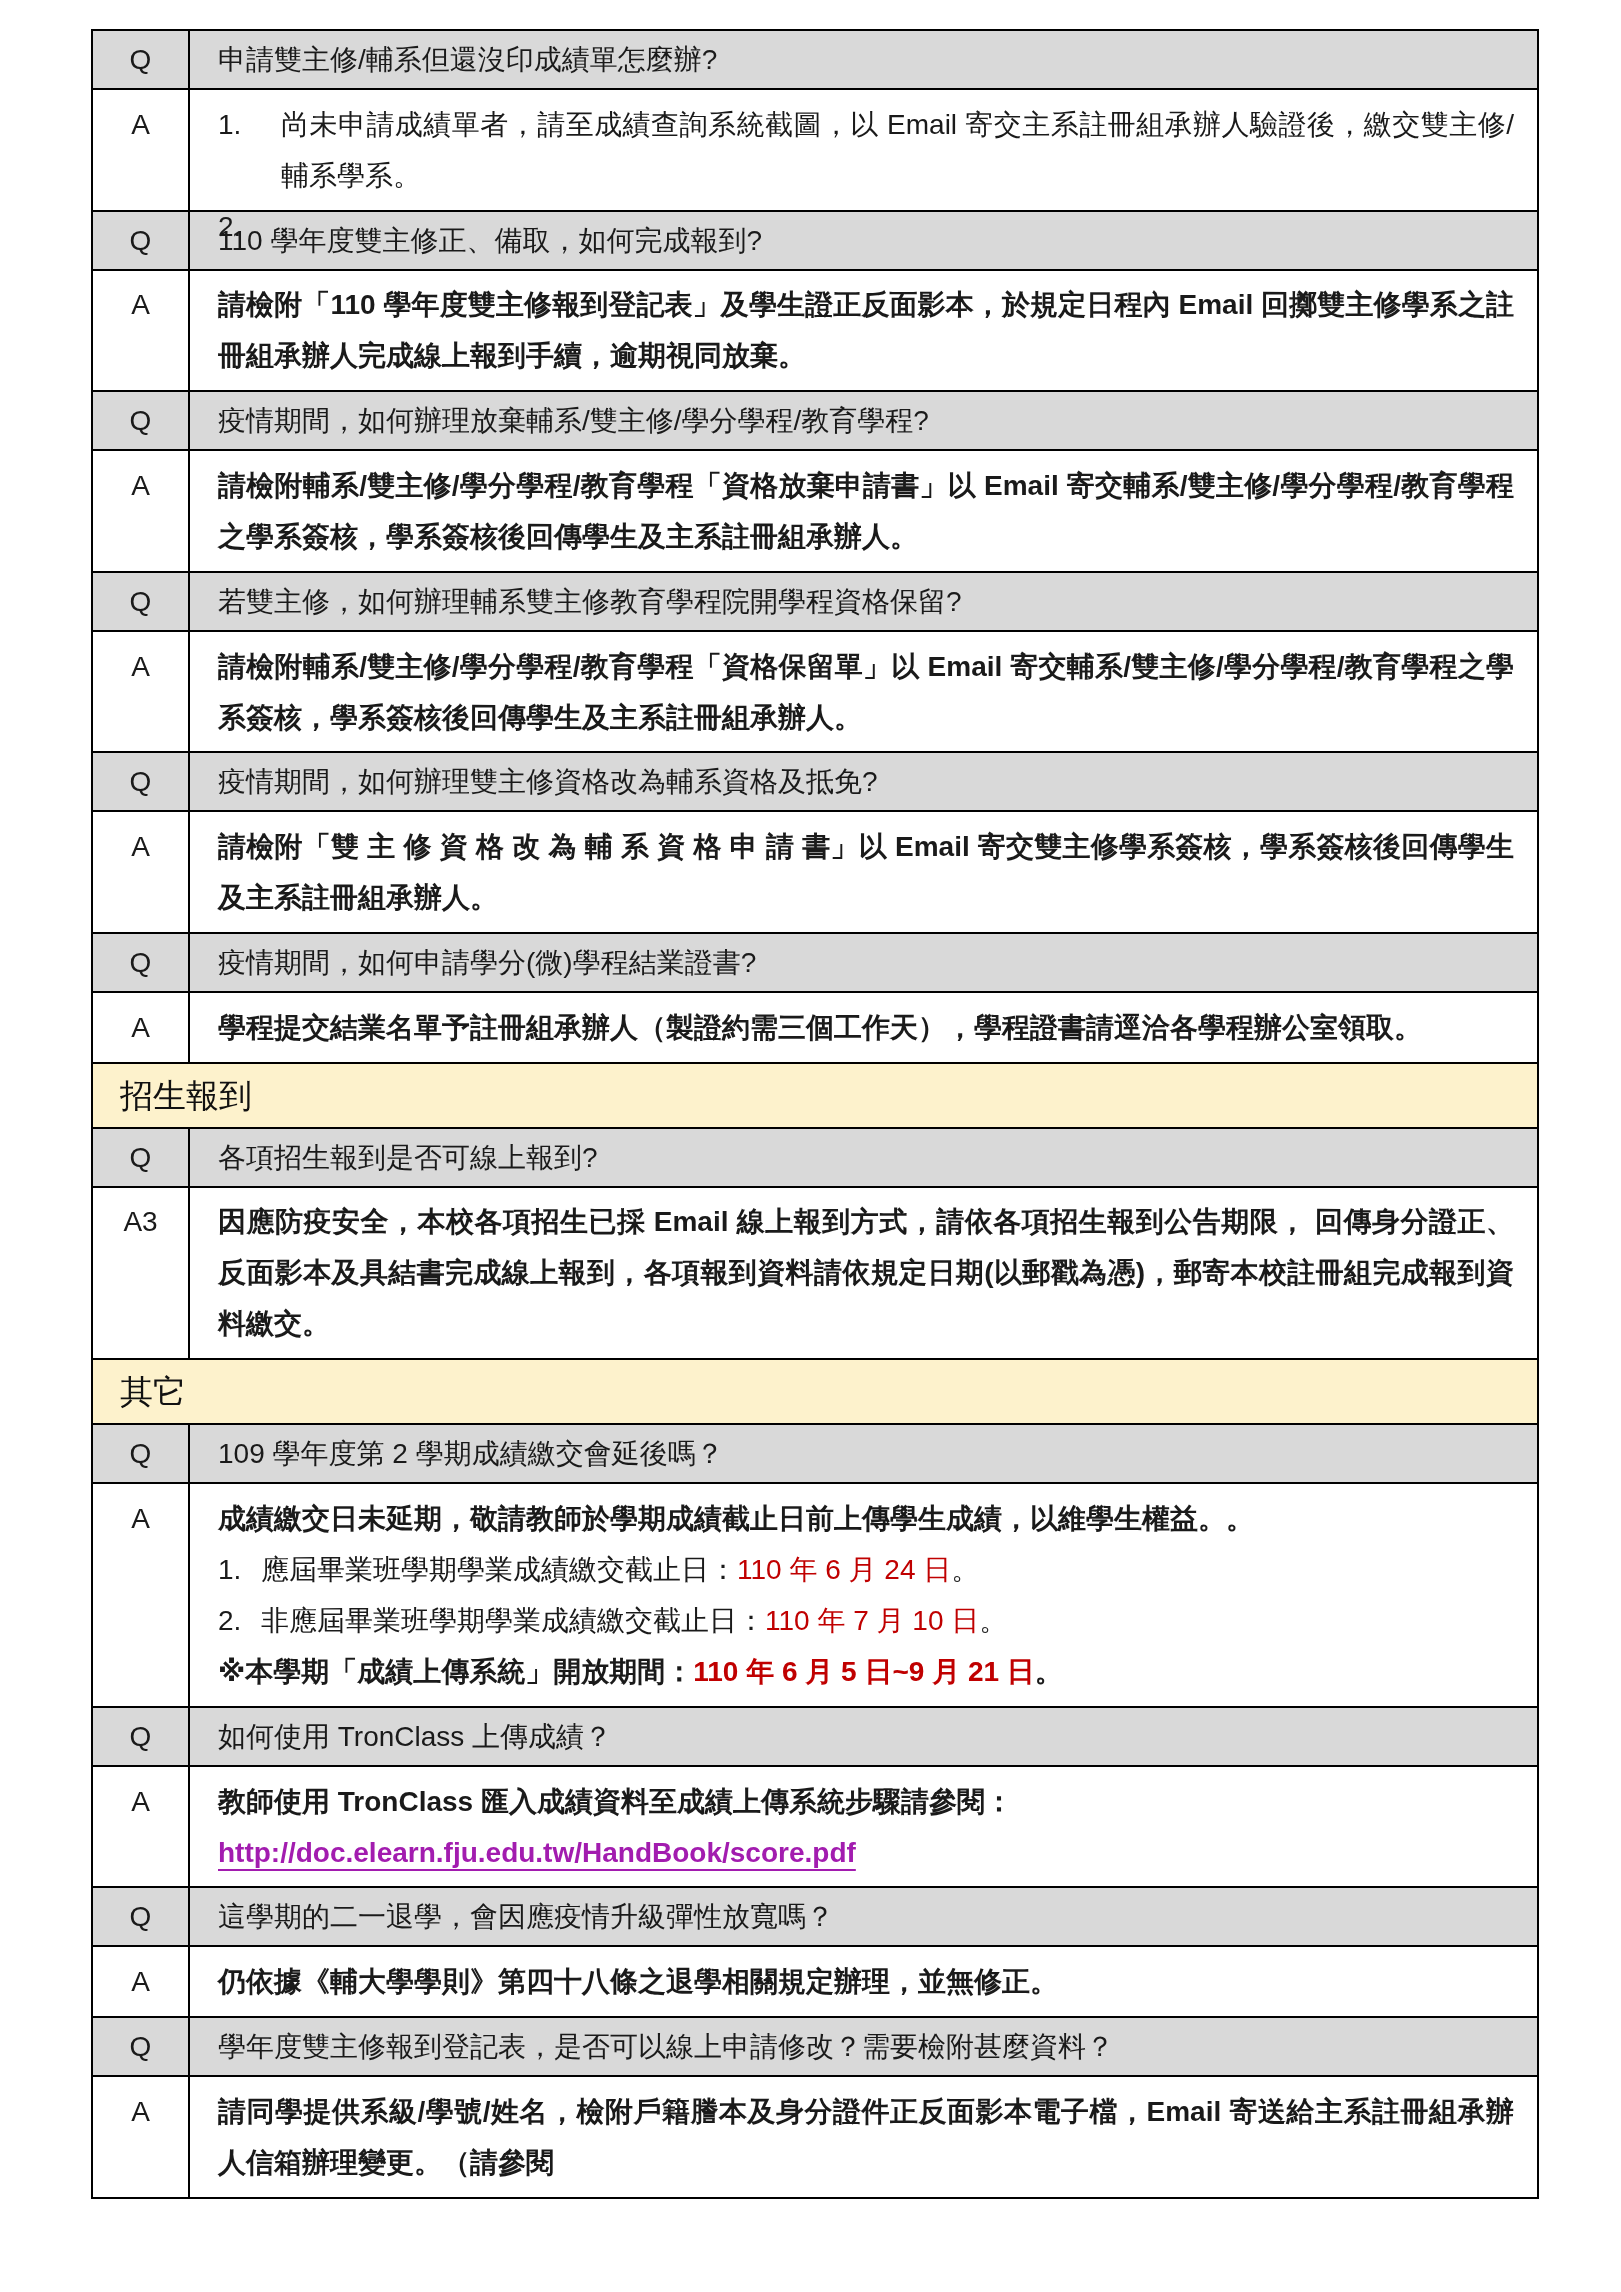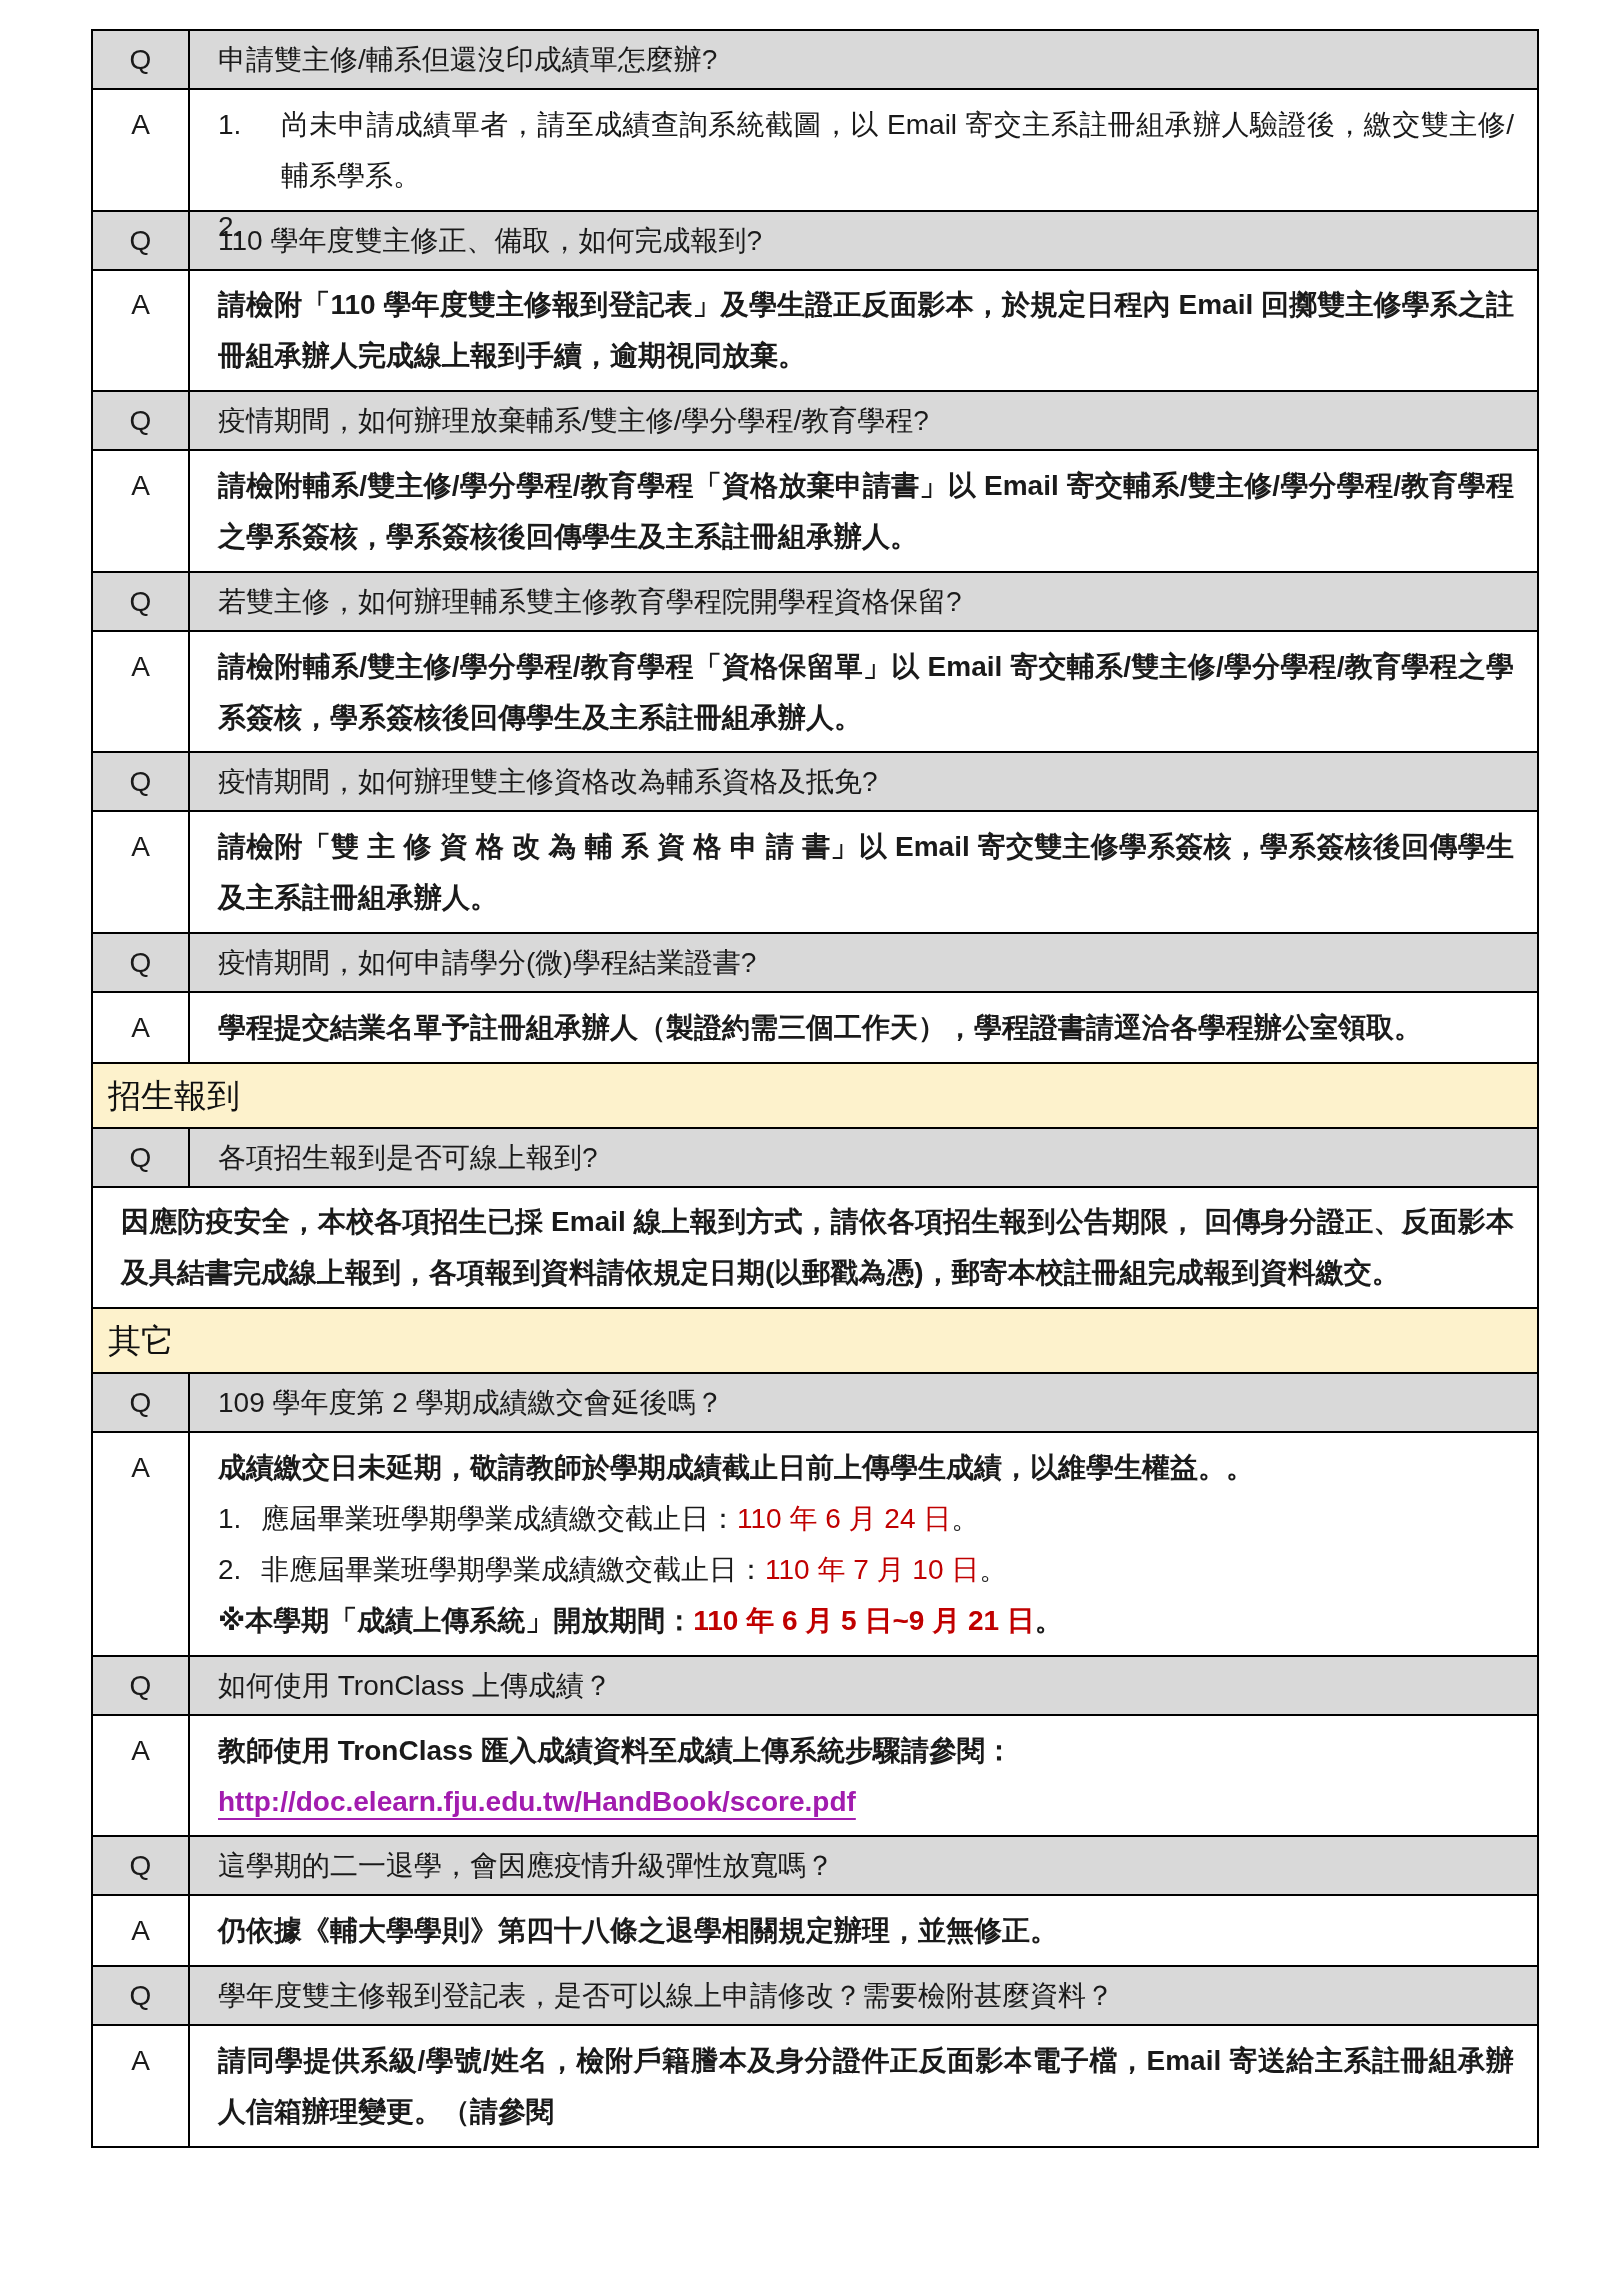--- a/index.html
+++ b/index.html
@@ -38,20 +38,21 @@
   .q .content-cell{line-height:57px;white-space:nowrap;overflow:hidden;}
   .a .content-cell{line-height:51px;padding-top:8.8px;padding-bottom:8.8px;text-align:justify;}
   .a .content-cell .p{margin:0;font-weight:bold;}
   .a .content-cell .li{position:relative;padding-left:63px;margin:0;}
   .a .content-cell .li.li-sm{padding-left:43px;}
   .a .content-cell .li .num{position:absolute;left:0;top:0;}
   .section-cell{
     flex:1;box-sizing:border-box;
     padding-left:15px;font-size:33px;line-height:63px;
     color:#111;
+    margin-left:12px;
   }
   .row.section{background:var(--section-bg);}
   span.red{color:var(--red);}
   span.link{
     text-decoration:underline;
     text-decoration-thickness:2px;
     text-underline-offset:6.9px;
     color:#a21caf;
   }
 </style>
@@ -121,20 +122,21 @@
       </div>
     </div>
     <div class="row section">
       <div class="section-cell">招生報到</div>
     </div>
     <div class="row q">
       <div class="label-cell">Q</div>
       <div class="content-cell">各項招生報到是否可線上報到?</div>
     </div>
     <div class="row a">
+      <div class="label-cell">A3</div>
       <div class="content-cell">
         <div class="p"><span>因應防疫安全，本校各項招生已採 Email 線上報到方式，請依各項招生報到公告期限， 回傳身分證正、反面影本及具結書完成線上報到，各項報到資料請依規定日期(以郵戳為憑)，郵寄本校註冊組完成報到資料繳交。</span></div>
       </div>
     </div>
     <div class="row section">
       <div class="section-cell">其它</div>
     </div>
     <div class="row q">
       <div class="label-cell">Q</div>
       <div class="content-cell">109 學年度第 2 學期成績繳交會延後嗎？</div>

